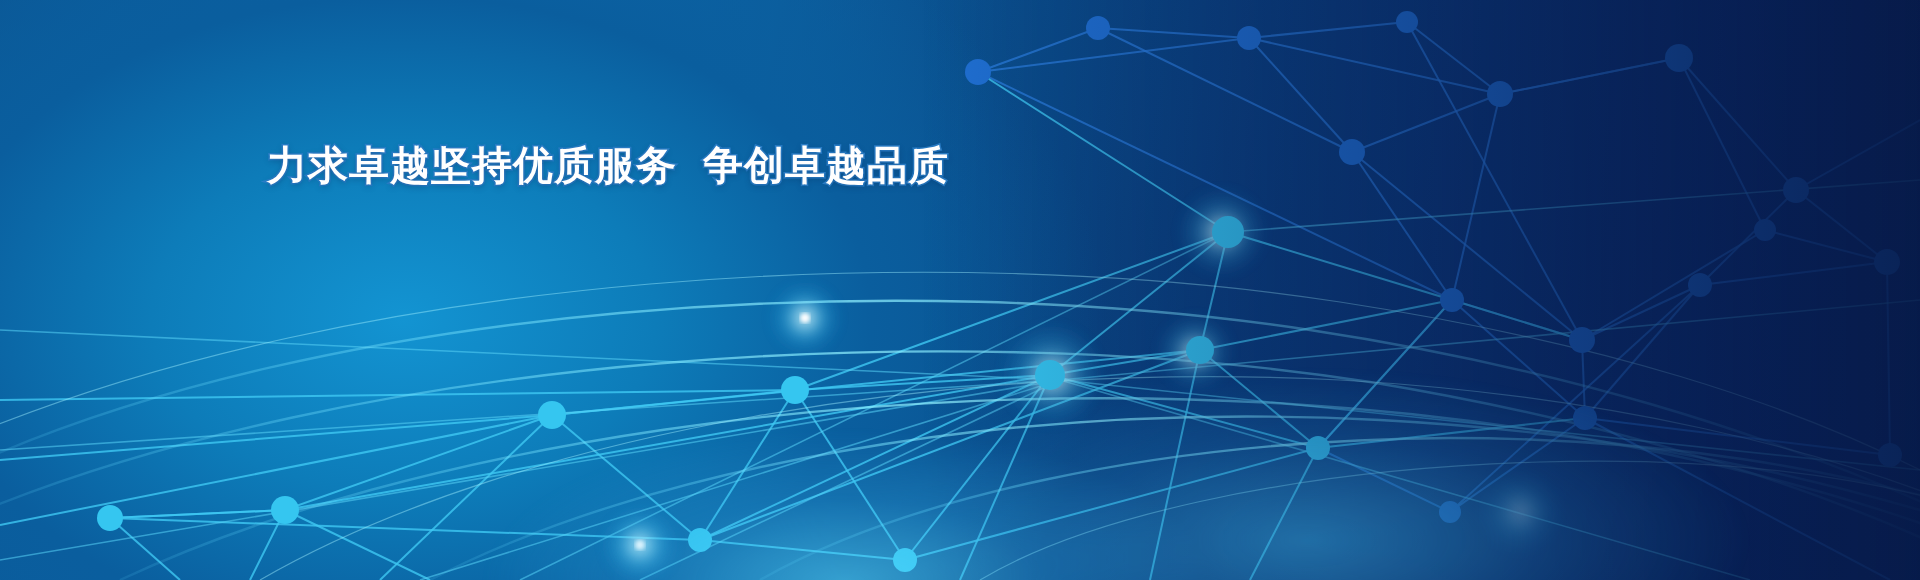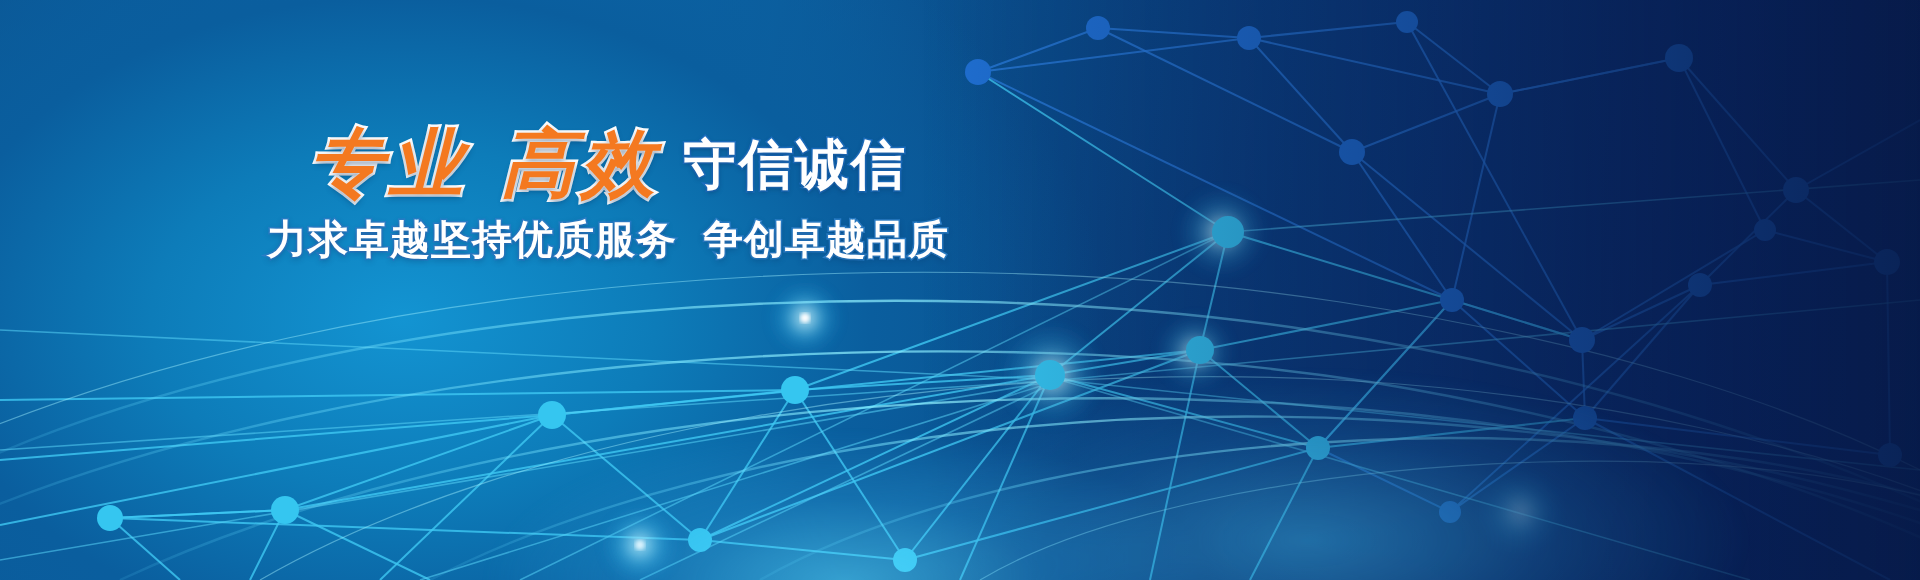--- a/index.html
+++ b/index.html
@@ -284,21 +284,18 @@
         <circle cx="1200" cy="350" r="14"></circle>
       <circle cx="1318" cy="448" r="12"></circle>
         <circle cx="1228" cy="232" r="16"></circle>
     </g>
   </svg>
 
   <div class="bg-dark-right"></div>
   <div class="bg-glow-bottom"></div>
 
   <div class="text-block">
-    <div class="headline">
-      <span class="hl-brush">专业 高效</span><span class="hl-white">守信诚信</span>
-    </div>
     <div class="subline">
       <span>力求卓越坚持优质服务</span><span class="sub-gap"></span><span>争创卓越品质</span>
     </div>
   </div>
 
 </div>
 
 </body></html>

